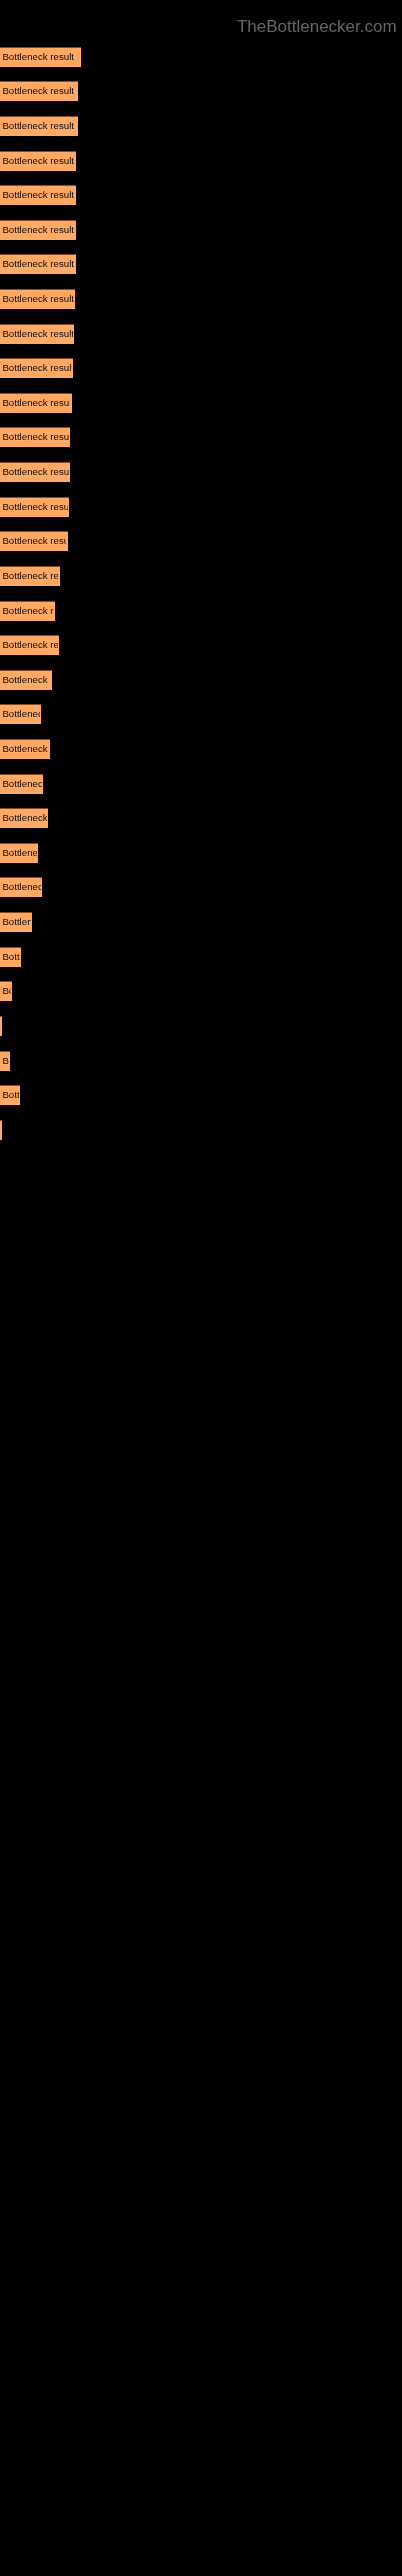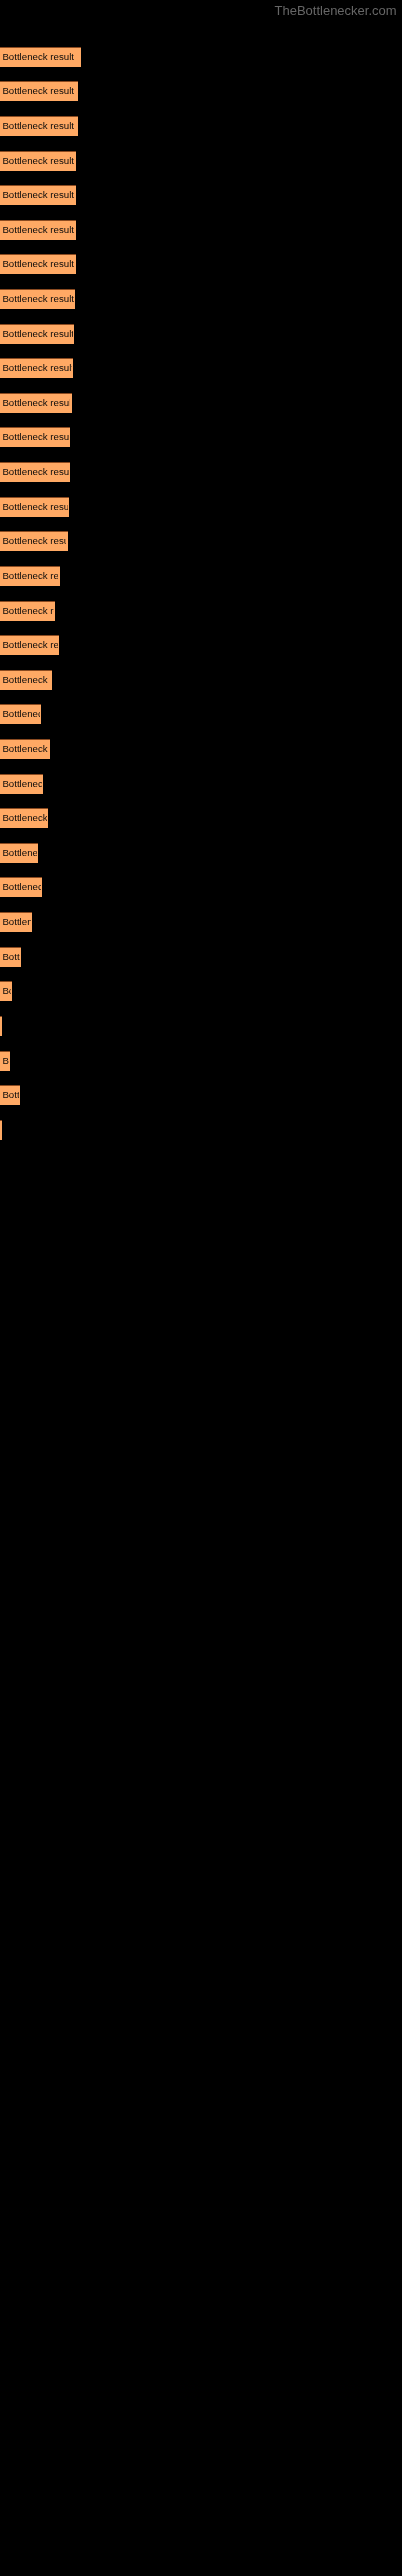--- a/index.html
+++ b/index.html
@@ -18,23 +18,23 @@
   }
   #chart-root {
     position: relative;
     width: 403px;
     height: 2576px;
     background: #000000;
   }
   .chart-title {
     position: absolute;
     right: 6.4px;
-    top: 0px;
+    top: 16px;
     font-family: "Liberation Sans", sans-serif;
-    font-size: 13px;
+    font-size: 17px;
     line-height: 21px;
     color: #666666;
     letter-spacing: 0px;
     white-space: nowrap;
     user-select: none;
     margin-left: 20px;
   }
   .plot-area {
     position: absolute;
     left: 0px;

